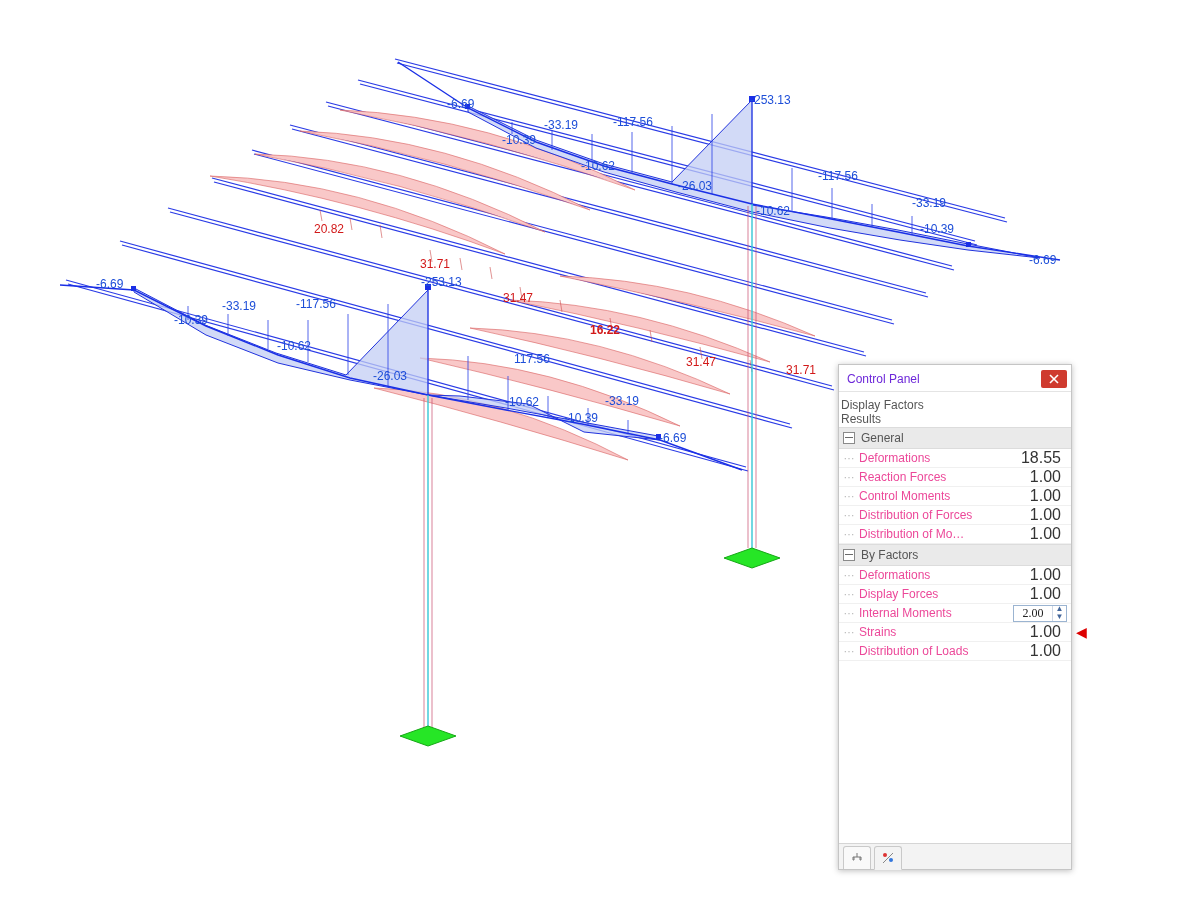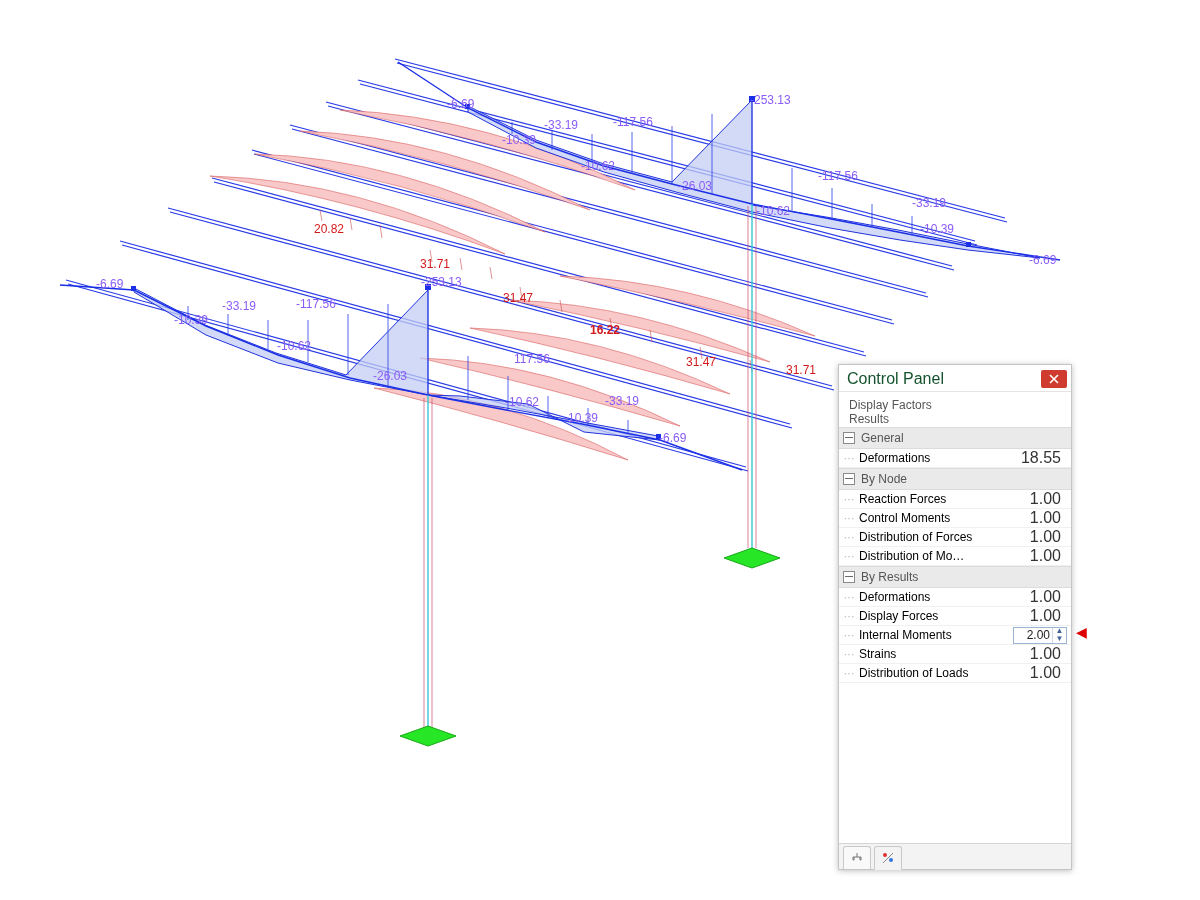--- a/index.html
+++ b/index.html
@@ -1,36 +1,36 @@
 <!DOCTYPE html>
 <html><head>
 <meta charset="utf-8">
 <style>
   html,body{margin:0;padding:0;width:1200px;height:900px;background:#ffffff;font-family:"Segoe UI",Tahoma,Arial,sans-serif;font-size:12px;color:#444;overflow:hidden}
   .canvas{position:absolute;left:0;top:0;width:1200px;height:900px}
   .lbl{position:absolute;font-size:12px;white-space:nowrap;pointer-events:none}
-  .lbl.blue{color:#8b5cf6}
+  .lbl.blue{color:#1d4ed8}
   .lbl.red{color:#d21919}
 
   
   .panel{position:absolute;left:838px;top:364px;width:232px;height:504px;background:#f8f8f8;border:1px solid #c5c5c5;box-shadow:0 1px 6px rgba(0,0,0,0.25);}
   .panel .titlebar{height:24px;line-height:24px;padding:2px 4px 0 8px;background:#ffffff;border-bottom:1px solid #e4e4e4;display:flex;align-items:center}
-  .panel .titlebar .t{flex:1;color:#14532d;font-size:16px}
+  .panel .titlebar .t{flex:1;color:#6d28d9;font-size:12px}
   .panel .close{width:26px;height:18px;background:#cf3b2f;border-radius:2px;color:#fff;display:flex;align-items:center;justify-content:center;font-size:11px;cursor:pointer}
-  .panel .sub{padding:6px 8px 6px 10px;color:#555;font-size:12px;line-height:14px;background:#ffffff;border-bottom:1px solid #e4e4e4}
+  .panel .sub{padding:6px 8px 6px 2px;color:#555;font-size:12px;line-height:14px;background:#ffffff;border-bottom:1px solid #e4e4e4}
   .section-hd{height:20px;display:flex;align-items:center;background:#eaeaea;border-top:1px solid #dcdcdc;border-bottom:1px solid #dcdcdc;padding:0 4px;color:#555;font-size:12px}
   .section-hd .box{width:10px;height:10px;border:1px solid #8a8a8a;margin-right:6px;background:#fff;position:relative}
   .section-hd .box::after{content:"";position:absolute;left:1px;top:4px;width:8px;height:1px;background:#6a6a6a}
   .rows{background:#ffffff}
   .row{height:18px;display:flex;align-items:center;border-bottom:1px solid #f0f0f0;padding:0 4px 0 0}
   .row .dots{width:20px;text-align:center;color:#bbb;font-size:11px}
-  .row .name{flex:1;color:#000000;font-size:12px;white-space:nowrap;overflow:hidden;text-overflow:ellipsis}
+  .row .name{flex:1;color:#ec4899;font-size:12px;white-space:nowrap;overflow:hidden;text-overflow:ellipsis}
   .row .val{width:56px;text-align:right;color:#333;font-size:16px;padding-right:6px}
   .row .spin{width:52px;height:15px;border:1px solid #9bb4d1;background:#fff;display:flex;align-items:center}
-  .row .spin input{width:34px;border:none;outline:none;text-align:right;font-size:12px;color:#222;padding:0 2px;background:transparent;font-family:Liberation Sans, sans-serif}
+  .row .spin input{width:34px;border:none;outline:none;text-align:center;font-size:12px;color:#222;padding:0 2px;background:transparent;font-family:Liberation Serif, serif}
   .row .spin .btns{width:14px;height:15px;display:flex;flex-direction:column;border-left:1px solid #cfd8e6}
   .row .spin .btns div{flex:1;display:flex;align-items:center;justify-content:center;color:#42659a;font-size:8px;line-height:6px;cursor:pointer}
   .body-fill{background:#fff;flex:1}
   .panel-body{position:absolute;top:62px;left:0;right:0;bottom:26px;display:flex;flex-direction:column;}
   .panel .tabs{position:absolute;left:0;right:0;bottom:0;height:25px;border-top:1px solid #d5d5d5;background:#f3f3f3;display:flex;align-items:flex-end;padding:0 4px}
   .panel .tabs .tab{width:26px;height:22px;border:1px solid #c9c9c9;margin-right:3px;display:flex;align-items:center;justify-content:center;font-size:12px;color:#666;cursor:pointer;border-bottom:none;border-top-left-radius:3px;border-top-right-radius:3px;}
   .panel .tabs .tab.inactive{background:#f9f9f9}
   .panel .tabs .tab.active{background:#f3f3f3;border-bottom:1px solid #f3f3f3;position:relative;top:1px}
   .cursor{position:absolute;left:1076px;top:627px;color:#d00;font-size:14px;line-height:10px}
   .cursor::before{content:"◀"}
@@ -226,50 +226,46 @@
       <span>General</span>
     </div>
     <div class="rows">
       <div class="row">
         <span class="dots">⋯</span>
         <span class="name">Deformations</span>
         <span class="val">18.55</span>
       </div>
     </div>
 
+    <div class="rows">
+      <div class="row">
+        <span class="dots">⋯</span>
+        <span class="name">Reaction Forces</span>
+        <span class="val">1.00</span>
+      </div>
+      <div class="row">
+        <span class="dots">⋯</span>
+        <span class="name">Control Moments</span>
+        <span class="val">1.00</span>
+      </div>
+      <div class="row">
+        <span class="dots">⋯</span>
+        <span class="name">Distribution of Forces</span>
+        <span class="val">1.00</span>
+      </div>
+      <div class="row">
+        <span class="dots">⋯</span>
+        <span class="name">Distribution of Mo…</span>
+        <span class="val">1.00</span>
+      </div>
+    </div>
+
     <div class="section-hd">
       <span class="box"></span>
-      <span>By Node</span>
-    </div>
-    <div class="rows">
-      <div class="row">
-        <span class="dots">⋯</span>
-        <span class="name">Reaction Forces</span>
-        <span class="val">1.00</span>
-      </div>
-      <div class="row">
-        <span class="dots">⋯</span>
-        <span class="name">Control Moments</span>
-        <span class="val">1.00</span>
-      </div>
-      <div class="row">
-        <span class="dots">⋯</span>
-        <span class="name">Distribution of Forces</span>
-        <span class="val">1.00</span>
-      </div>
-      <div class="row">
-        <span class="dots">⋯</span>
-        <span class="name">Distribution of Mo…</span>
-        <span class="val">1.00</span>
-      </div>
-    </div>
-
-    <div class="section-hd">
-      <span class="box"></span>
-      <span>By Results</span>
+      <span>By Factors</span>
     </div>
     <div class="rows">
       <div class="row">
         <span class="dots">⋯</span>
         <span class="name">Deformations</span>
         <span class="val">1.00</span>
       </div>
       <div class="row">
         <span class="dots">⋯</span>
         <span class="name">Display Forces</span>

